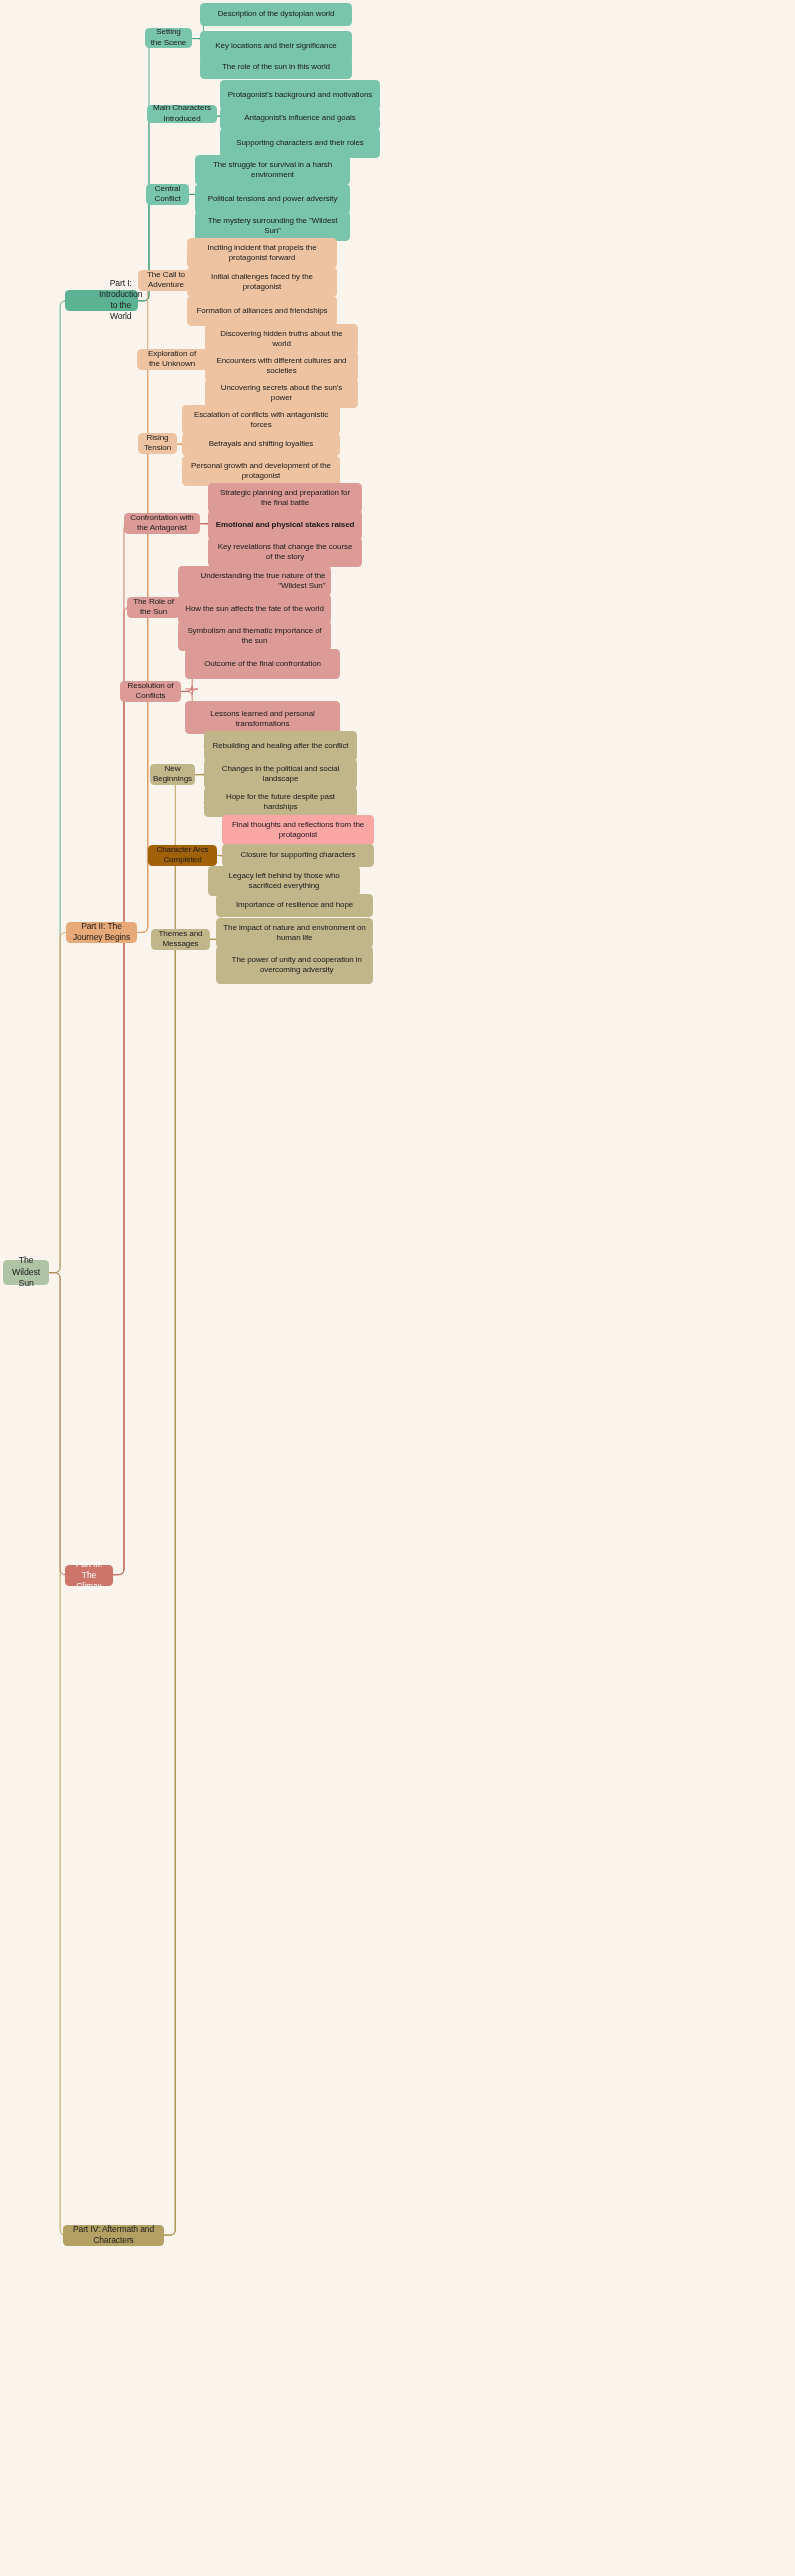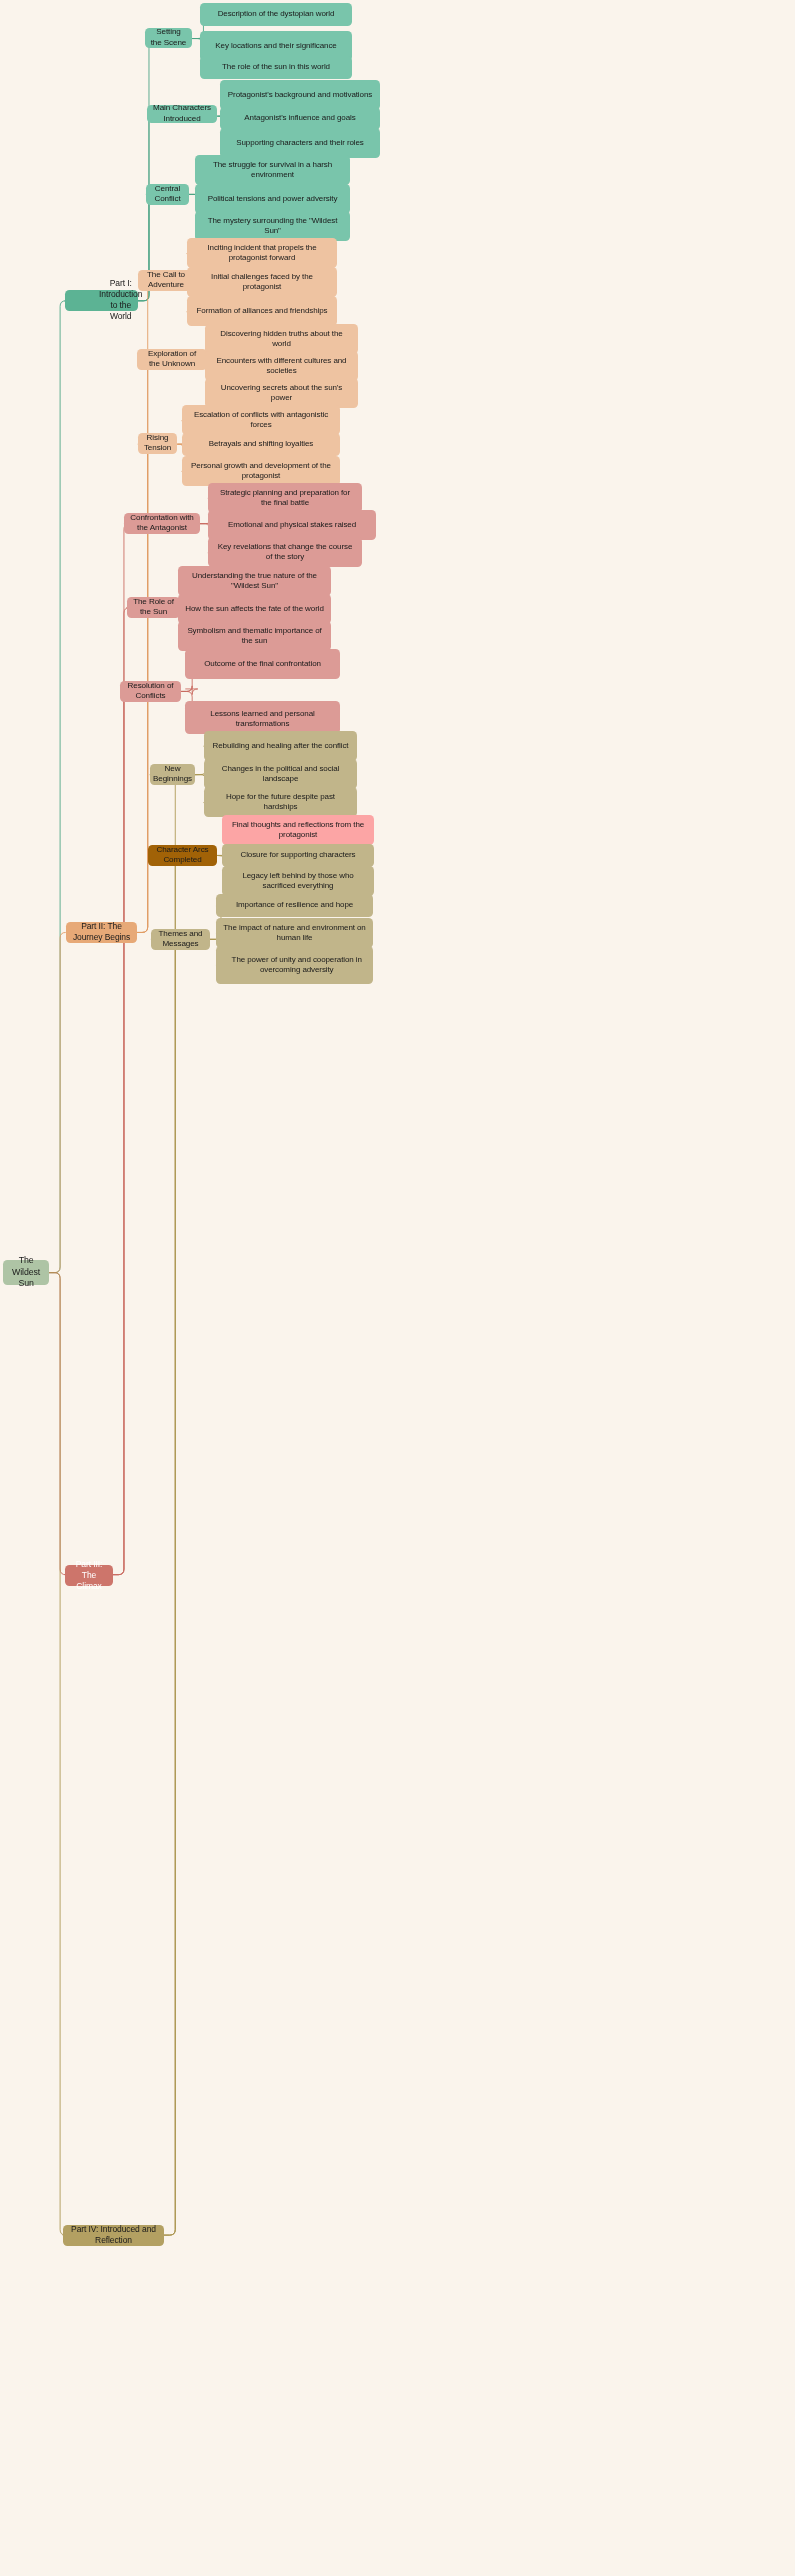--- a/index.html
+++ b/index.html
@@ -168,30 +168,30 @@
       </div>
       <div class="node part white-text" style="left: 65px; top: 1565px; width: 48px; height: 20.7px; background: rgb(205, 117, 107);">
         <span>Part III: The Climax</span>
       </div>
       <div class="node branch" style="left: 124px; top: 513px; width: 76px; height: 20.7px; background: rgb(220, 155, 150);">
         <span>Confrontation with the Antagonist</span>
       </div>
       <div class="node leaf" style="left: 208px; top: 483px; width: 154px; height: 30px; background: rgb(220, 155, 150);">
         <span>Strategic planning and preparation for the final battle</span>
       </div>
-      <div class="node leaf" style="left: 208px; top: 510px; width: 168px; height: 30px; background: rgb(220, 155, 150);">
+      <div class="node leaf" style="left: 208px; top: 510px; width: 154px; height: 30px; background: rgb(220, 155, 150); font-weight: bold;">
         <span>Emotional and physical stakes raised</span>
       </div>
       <div class="node leaf" style="left: 208px; top: 537px; width: 154px; height: 30px; background: rgb(220, 155, 150);">
         <span>Key revelations that change the course of the story</span>
       </div>
       <div class="node branch" style="left: 127px; top: 597px; width: 53px; height: 20.7px; background: rgb(220, 155, 150);">
         <span>The Role of the Sun</span>
       </div>
-      <div class="node leaf" style="left: 178px; top: 566px; width: 153px; height: 30px; background: rgb(220, 155, 150);">
+      <div class="node leaf" style="left: 178px; top: 566px; width: 153px; height: 30px; background: rgb(220, 155, 150); text-align: right;">
         <span>Understanding the true nature of the "Wildest Sun"</span>
       </div>
       <div class="node leaf" style="left: 178px; top: 594px; width: 153px; height: 30px; background: rgb(220, 155, 150);">
         <span>How the sun affects the fate of the world</span>
       </div>
       <div class="node leaf" style="left: 178px; top: 621px; width: 153px; height: 30px; background: rgb(220, 155, 150);">
         <span>Symbolism and thematic importance of the sun</span>
       </div>
       <div class="node branch" style="left: 120px; top: 681px; width: 61px; height: 20.7px; background: rgb(220, 155, 150);">
         <span>Resolution of Conflicts</span>
@@ -199,21 +199,21 @@
       <div class="node leaf" style="left: 185px; top: 649px; width: 155px; height: 30px; background: rgb(220, 155, 150);">
         <span>Outcome of the final confrontation</span>
       </div>
       <div class="node leaf" style="left: 185px; top: 677px; width: 155px; height: 23px; background: rgb(220, 155, 150); margin-top: 24px;">
         <span>Sacrifices made by key characters</span>
       </div>
       <div class="node leaf" style="left: 185px; top: 704px; width: 155px; height: 30px; background: rgb(220, 155, 150);">
         <span>Lessons learned and personal transformations</span>
       </div>
       <div class="node part" style="left: 63px; top: 2225px; width: 101px; height: 20.7px; background: rgb(179, 160, 98);">
-        <span>Part IV: Introduced and Reflection</span>
+        <span>Part IV: Aftermath and Characters</span>
       </div>
       <div class="node branch" style="left: 150px; top: 764px; width: 45px; height: 20.7px; background: rgb(193, 181, 138);">
         <span>New Beginnings</span>
       </div>
       <div class="node leaf" style="left: 204px; top: 731px; width: 153px; height: 30px; background: rgb(193, 181, 138);">
         <span>Rebuilding and healing after the conflict</span>
       </div>
       <div class="node leaf" style="left: 204px; top: 759px; width: 153px; height: 30px; background: rgb(193, 181, 138);">
         <span>Changes in the political and social landscape</span>
       </div>
@@ -222,21 +222,21 @@
       </div>
       <div class="node branch" style="left: 148px; top: 845px; width: 69px; height: 20.7px; background: #a16207;">
         <span>Character Arcs Completed</span>
       </div>
       <div class="node leaf" style="left: 222px; top: 815px; width: 152px; height: 30px; background: #fca5a5;">
         <span>Final thoughts and reflections from the protagonist</span>
       </div>
       <div class="node leaf" style="left: 222px; top: 844px; width: 152px; height: 23px; background: rgb(193, 181, 138);">
         <span>Closure for supporting characters</span>
       </div>
-      <div class="node leaf" style="left: 222px; top: 866px; width: 152px; height: 30px; background: rgb(193, 181, 138); text-align: center;">
+      <div class="node leaf" style="left: 208px; top: 866px; width: 152px; height: 30px; background: rgb(193, 181, 138); text-align: center;">
         <span>Legacy left behind by those who sacrificed everything</span>
       </div>
       <div class="node branch" style="left: 151px; top: 929px; width: 59px; height: 20.7px; background: rgb(193, 181, 138);">
         <span>Themes and Messages</span>
       </div>
       <div class="node leaf" style="left: 216px; top: 894px; width: 157px; height: 23px; background: rgb(193, 181, 138);">
         <span>Importance of resilience and hope</span>
       </div>
       <div class="node leaf" style="left: 216px; top: 918px; width: 157px; height: 30px; background: rgb(193, 181, 138);">
         <span>The impact of nature and environment on human life</span>

